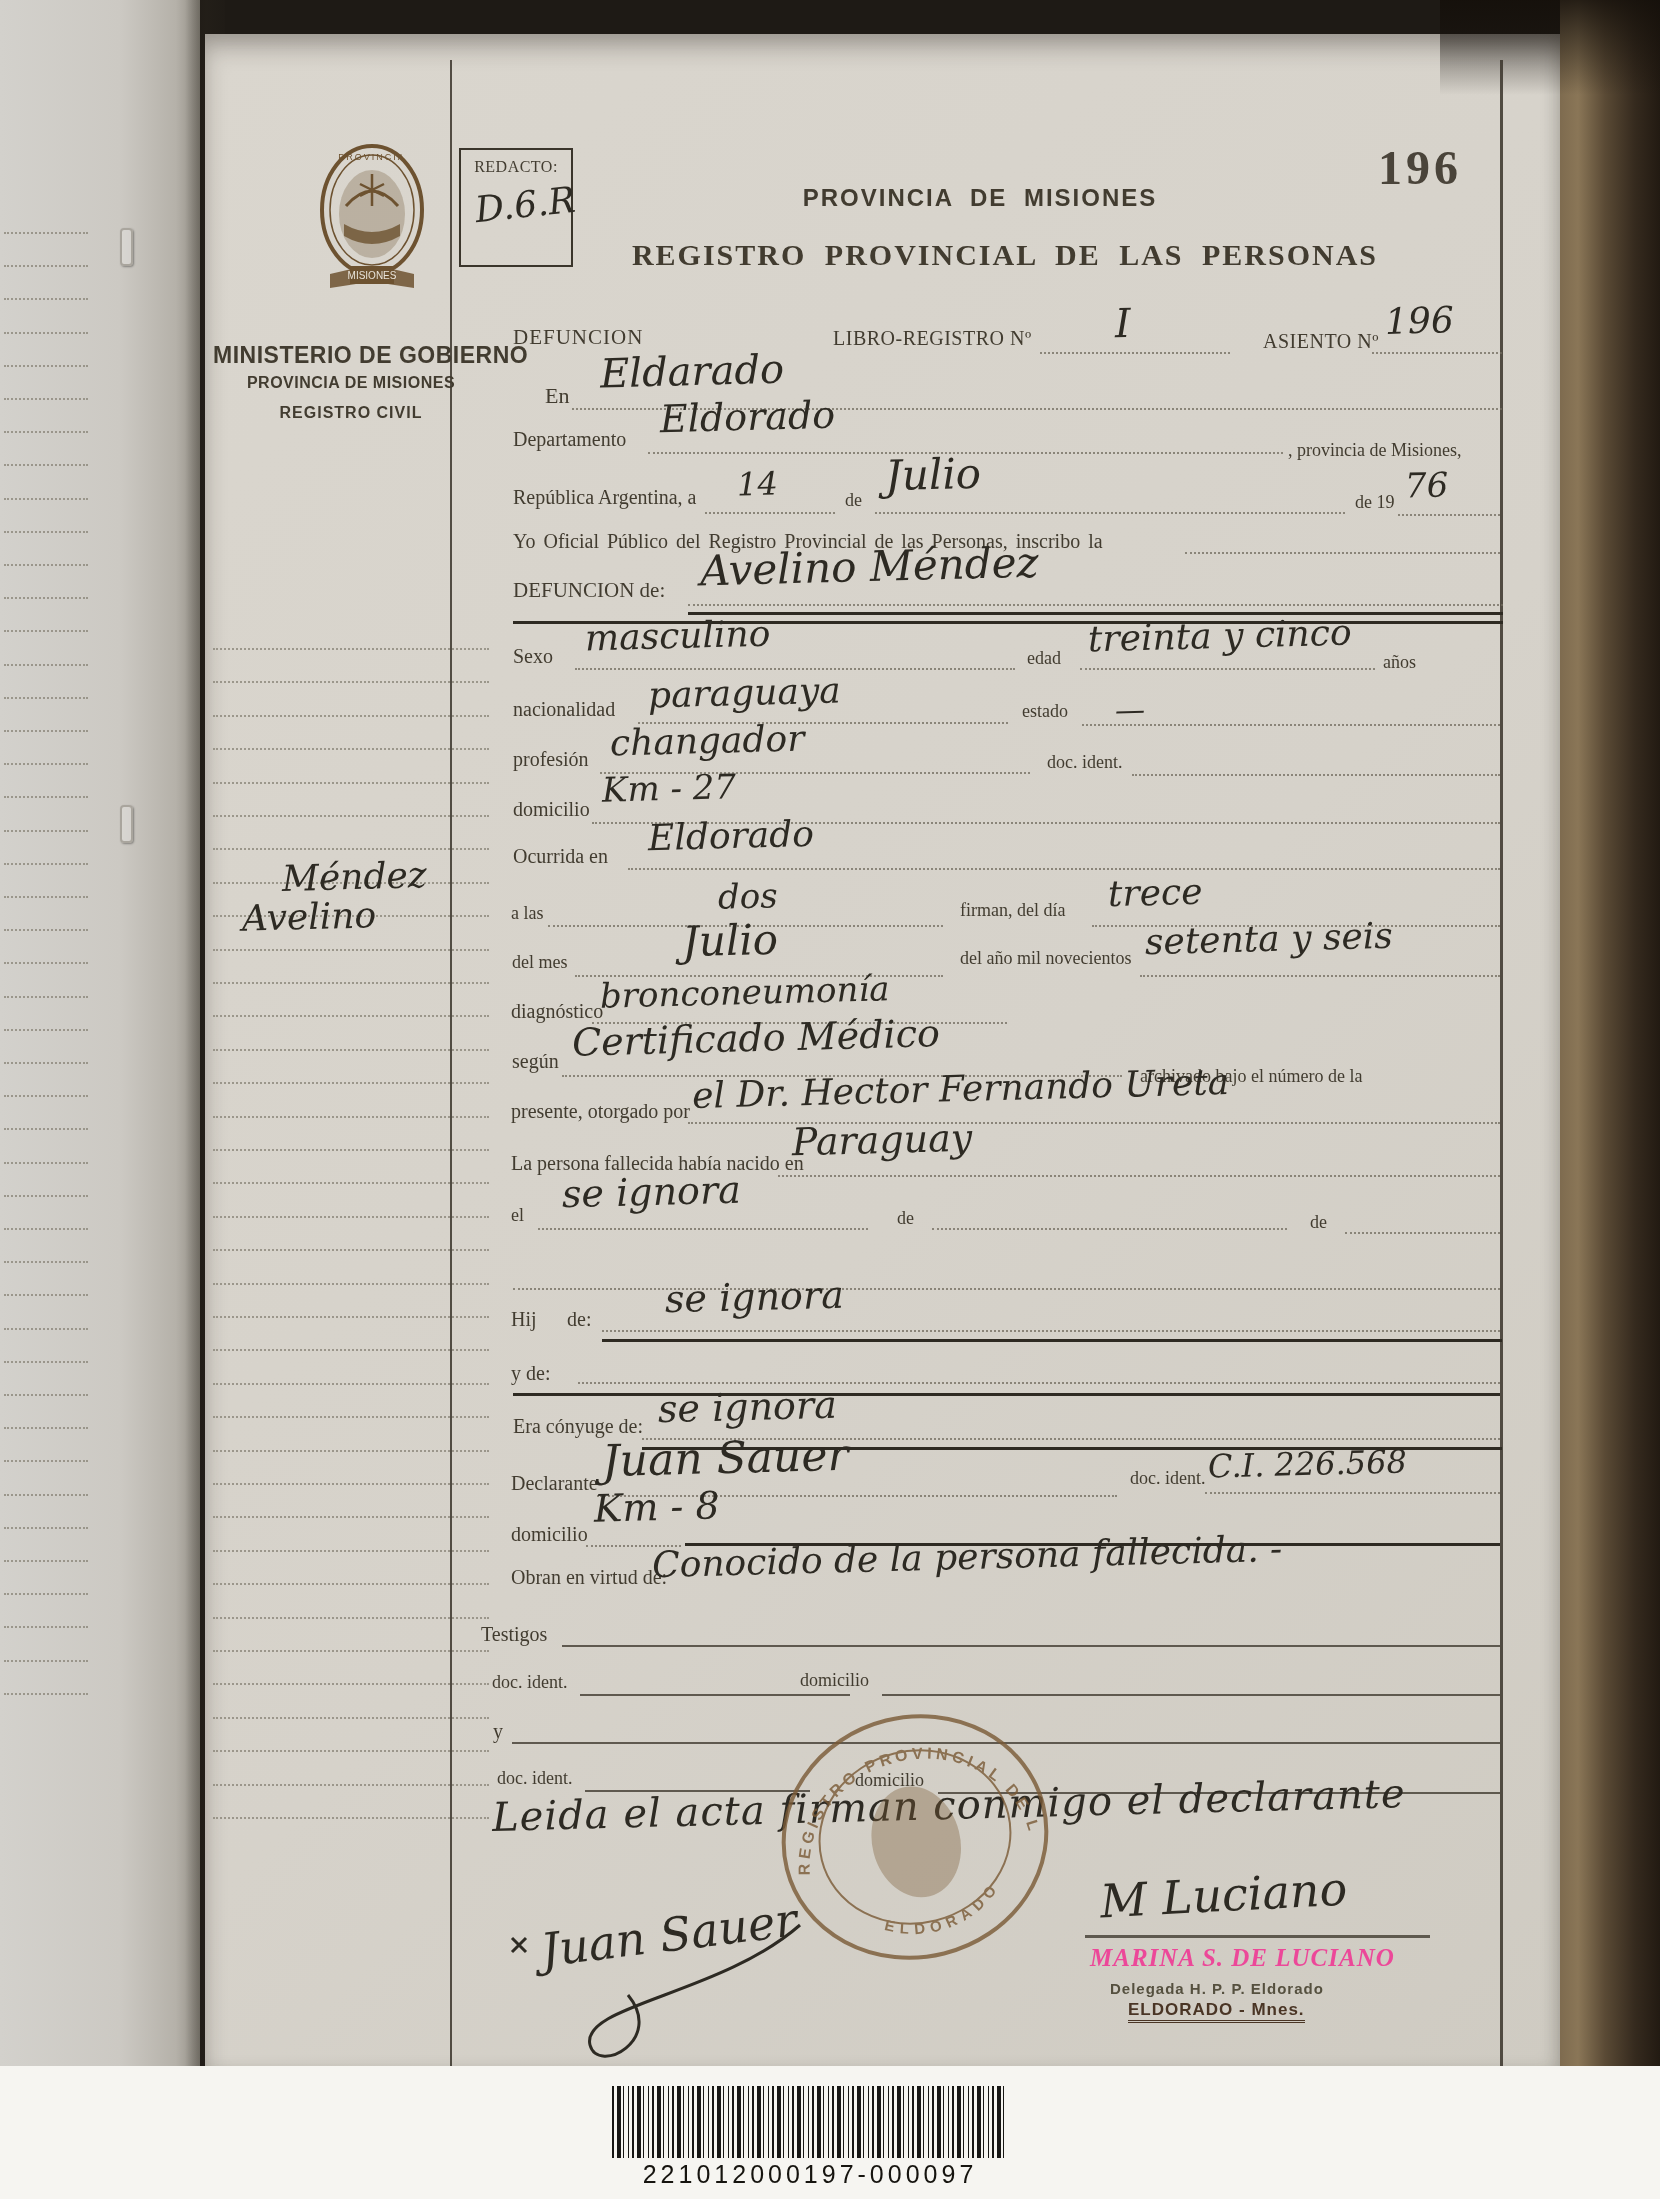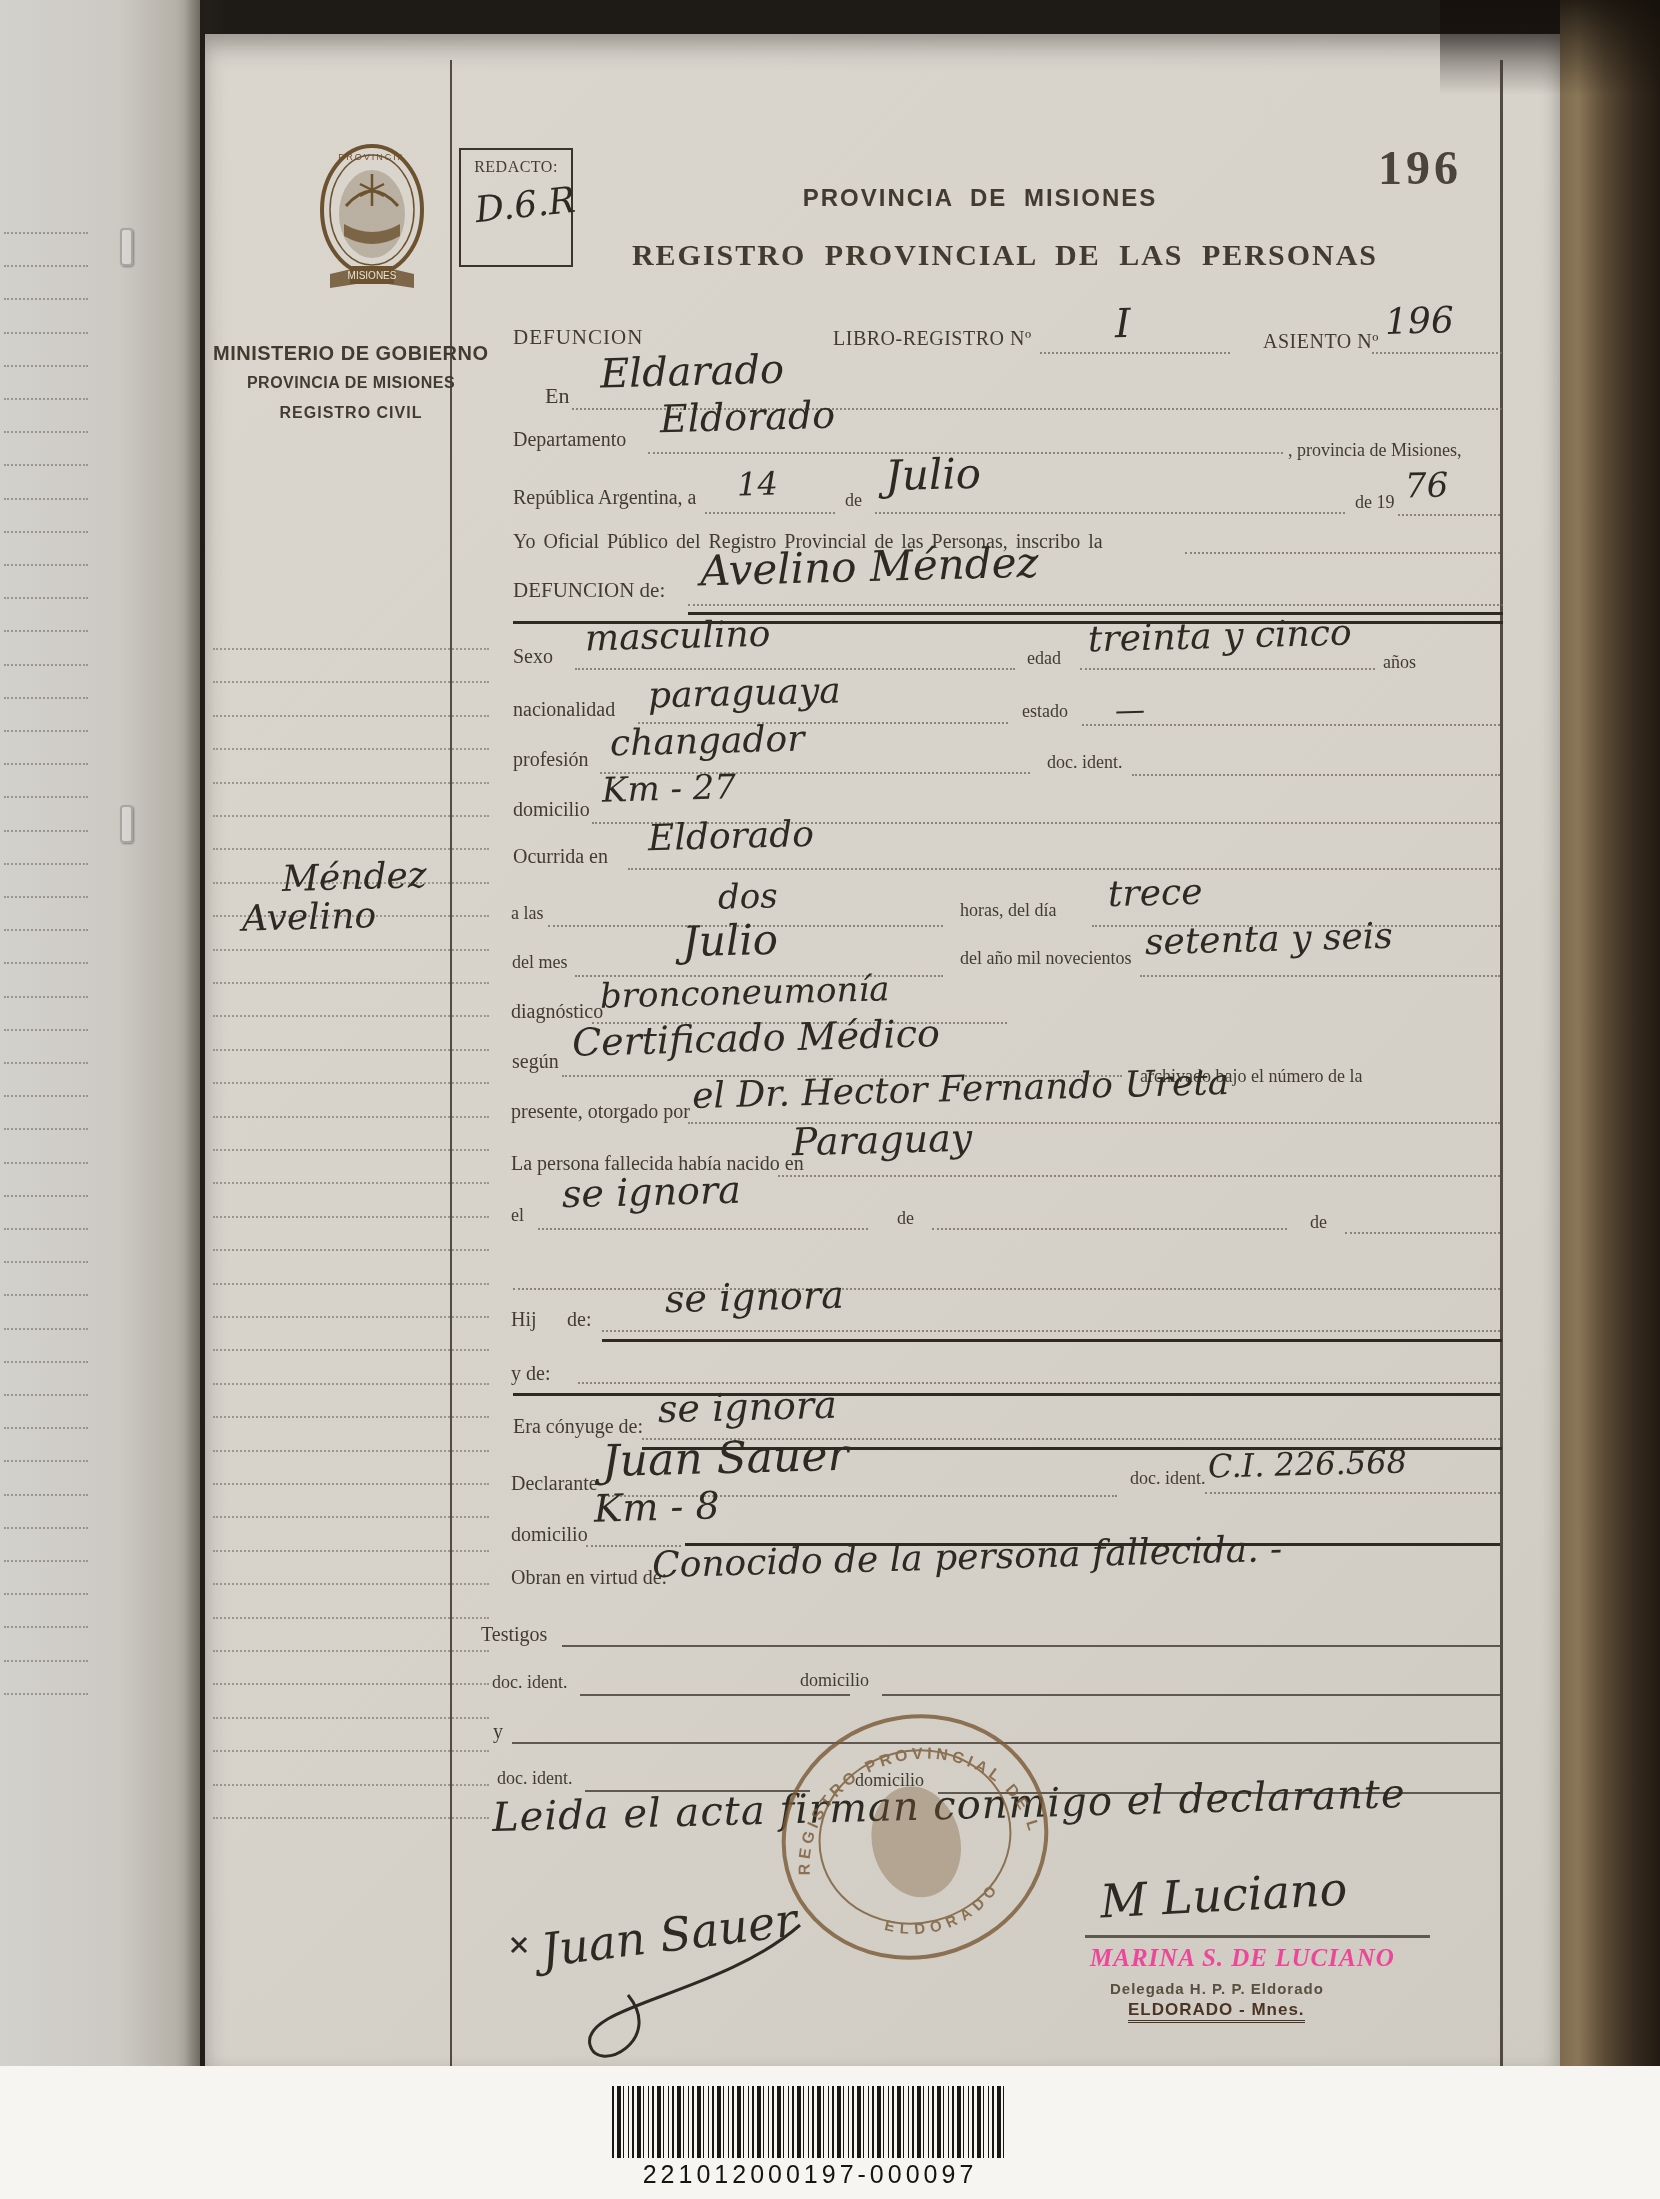--- a/index.html
+++ b/index.html
@@ -155,21 +155,21 @@
     <ellipse cx="56" cy="78" rx="33" ry="44" fill="#6d5230" opacity="0.28"></ellipse>
     <path d="M30 70 Q56 40 82 70" fill="none" stroke="#6d5230" stroke-width="3"></path>
     <path d="M56 38 L56 70 M44 48 L68 60 M68 48 L44 60" stroke="#6d5230" stroke-width="2.5"></path>
     <path d="M28 88 Q56 104 84 88 L84 100 Q56 116 28 100 Z" fill="#6d5230" opacity="0.8"></path>
     <path d="M14 138 L40 132 L40 148 L14 152 Z M98 138 L72 132 L72 148 L98 152 Z" fill="#6d5230" opacity="0.85"></path>
     <rect x="34" y="130" width="44" height="18" fill="#6d5230"></rect>
     <text x="56" y="143" text-anchor="middle" font-size="10" fill="#e7e2d8" font-family="Liberation Sans,sans-serif">MISIONES</text>
     <text x="56" y="24" text-anchor="middle" font-size="9" fill="#6d5230" letter-spacing="2" font-family="Liberation Sans,sans-serif">PROVINCIA</text>
   </svg>
 
-  <div class="lbl sans" style="left:213px;top:342px;width:276px;text-align:left;font-weight:bold;font-size:20px;letter-spacing:.5px;">MINISTERIO DE GOBIERNO</div>
+  <div class="lbl sans" style="left:213px;top:342px;width:276px;text-align:left;font-weight:bold;font-size:23px;letter-spacing:.5px;">MINISTERIO DE GOBIERNO</div>
   <div class="lbl sans" style="left:213px;top:374px;width:276px;text-align:center;font-weight:bold;font-size:16px;letter-spacing:.5px;">PROVINCIA DE MISIONES</div>
   <div class="lbl sans" style="left:213px;top:404px;width:276px;text-align:center;font-weight:bold;font-size:16px;letter-spacing:1px;">REGISTRO CIVIL</div>
 
   <div class="hw" style="left:282px;top:856px;font-size:36px;">Méndez</div>
   <div class="hw" style="left:242px;top:896px;font-size:36px;">Avelino</div>
 
   <div id="redacto-box">
     <span class="lbl">REDACTO:</span>
     <span class="hw" style="left:14px;top:34px;font-size:36px;transform:rotate(-6deg);">D.6.R</span>
   </div>
@@ -239,21 +239,21 @@
   <span class="hw" style="left:602px;top:768px;font-size:34px;">Km - 27</span>
   <div class="dline" style="left:592px;top:822px;width:908px;"></div>
 
   <span class="lbl" style="left:513px;top:845px;">Ocurrida en</span>
   <span class="hw" style="left:648px;top:815px;font-size:36px;">Eldorado</span>
   <div class="dline" style="left:628px;top:868px;width:872px;"></div>
 
   <span class="lbl sm" style="left:511px;top:903px;">a las</span>
   <span class="hw" style="left:718px;top:876px;font-size:34px;">dos</span>
   <div class="dline" style="left:548px;top:925px;width:395px;"></div>
-  <span class="lbl sm" style="left:960px;top:900px;">horas, del día</span>
+  <span class="lbl sm" style="left:960px;top:900px;">firman, del día</span>
   <span class="hw" style="left:1108px;top:872px;font-size:36px;">trece</span>
   <div class="dline" style="left:1092px;top:925px;width:408px;"></div>
 
   <span class="lbl sm" style="left:512px;top:952px;">del mes</span>
   <span class="hw" style="left:682px;top:916px;font-size:42px;">Julio</span>
   <div class="dline" style="left:575px;top:975px;width:368px;"></div>
   <span class="lbl sm" style="left:960px;top:948px;">del año mil novecientos</span>
   <span class="hw" style="left:1145px;top:918px;font-size:36px;">setenta y seis</span>
   <div class="dline" style="left:1140px;top:975px;width:360px;"></div>
 

